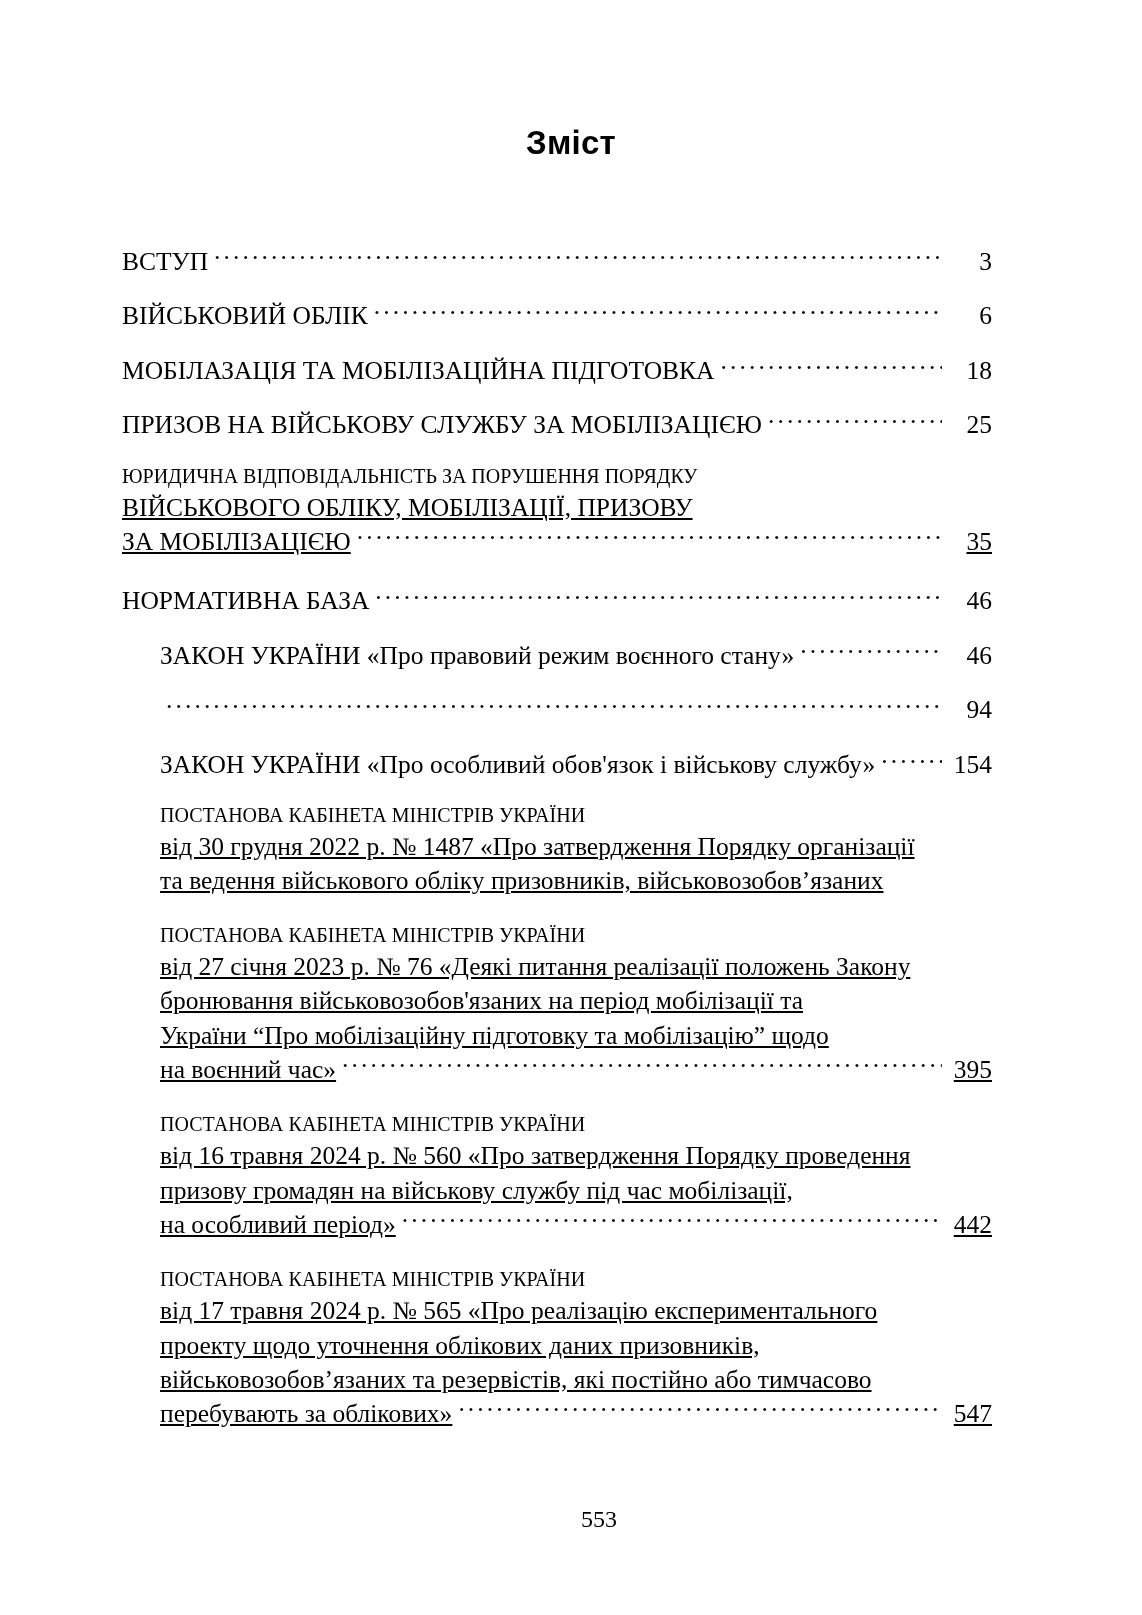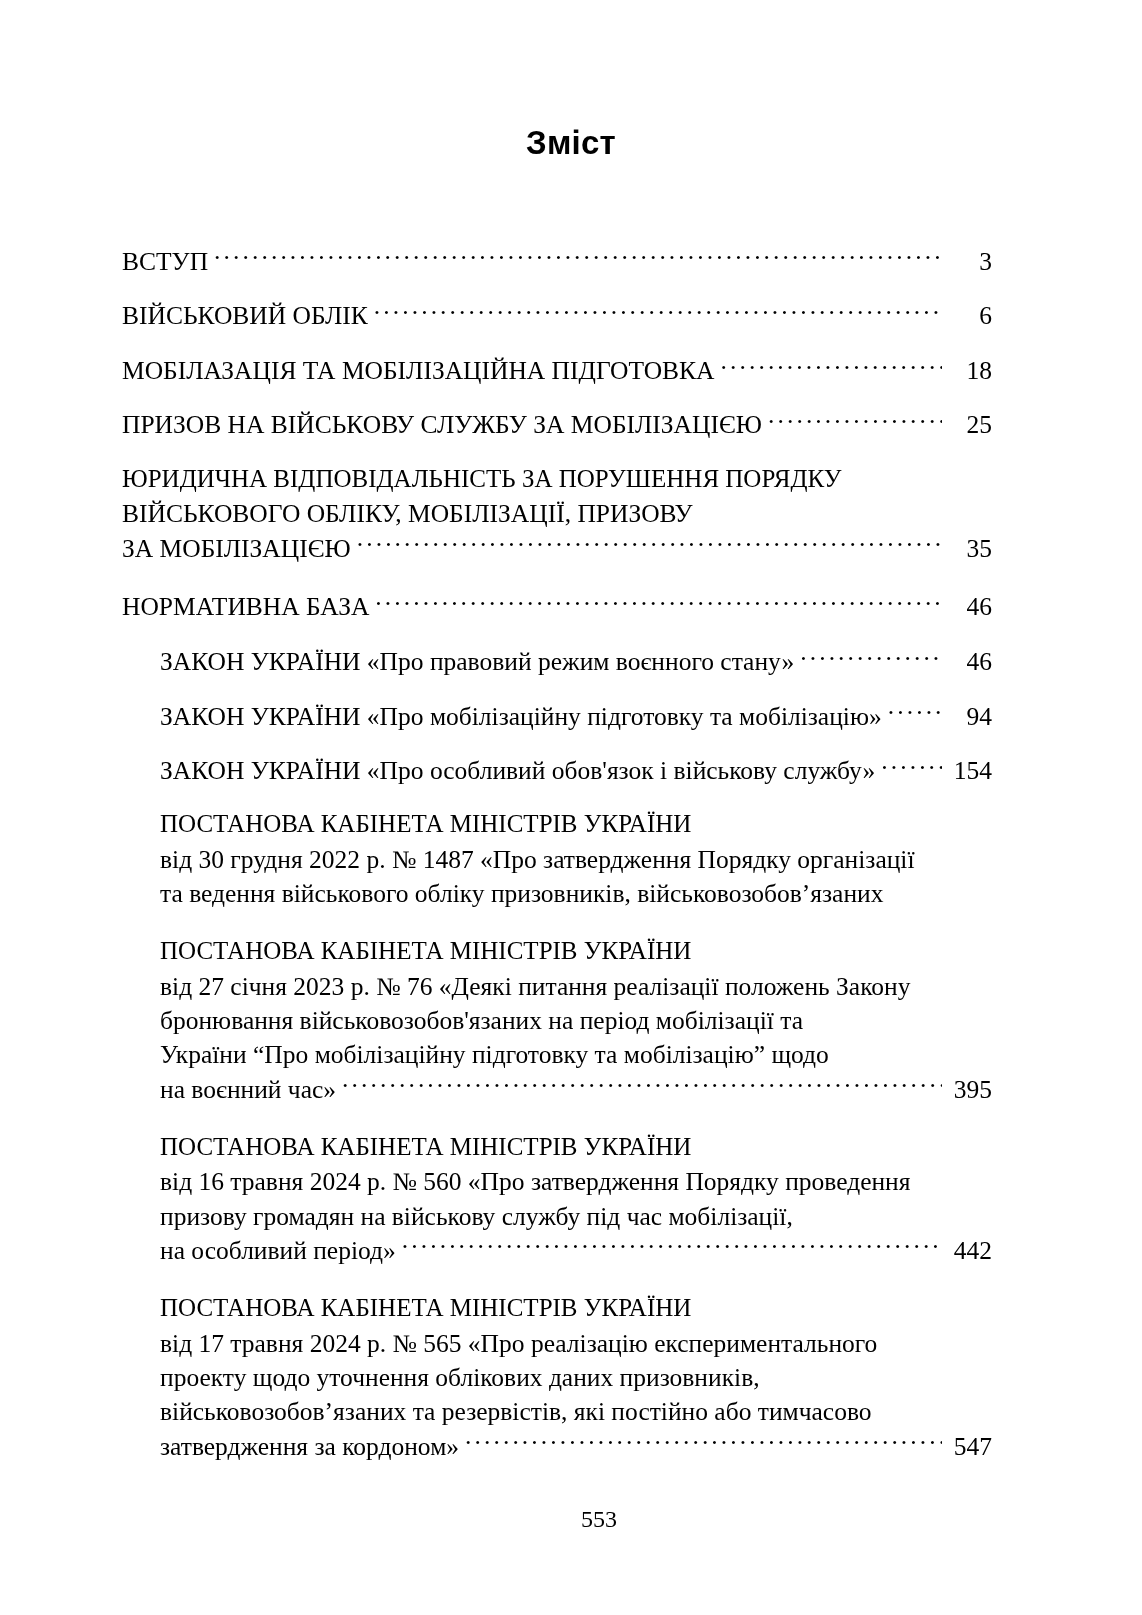--- a/index.html
+++ b/index.html
@@ -96,28 +96,29 @@
 
   
   .line {
     font-size: 25.5px;
     line-height: 1.30;
     white-space: pre-wrap;
   }
 
   
   .block-head {
-    font-size: 25px;
+    font-size: 20px;
     line-height: 1.30;
     margin-bottom: 2px;
   }
 
   .tight .line,
   .tight .row {
     line-height: 1.34;
+    text-decoration: underline;
   }
 
   
   .folio {
     position: absolute;
     top: 1506px;
     left: 0;
     width: 1142px;
     text-align: center;
     font-size: 24px;
@@ -178,21 +179,20 @@
       </div>
       <div class="toc-entry level-2">
         <div class="row">
           <span class="label">ЗАКОН УКРАЇНИ «Про правовий режим воєнного стану»</span>
           <span class="leader"></span>
           <span class="pagenum">46</span>
         </div>
       </div>
       <div class="toc-entry level-2">
         <div class="row">
-          <span class="label">ЗАКОН УКРАЇНИ «Про мобілізаційну підготовку та мобілізацію»</span>
           <span class="leader"></span>
           <span class="pagenum">94</span>
         </div>
       </div>
       <div class="toc-entry level-2">
         <div class="row">
           <span class="label">ЗАКОН УКРАЇНИ «Про особливий обов'язок і військову службу»</span>
           <span class="leader"></span>
           <span class="pagenum">154</span>
         </div>
@@ -222,21 +222,21 @@
           <span class="leader"></span>
           <span class="pagenum">442</span>
         </div>
       </div>
       <div class="toc-entry level-2 block tight">
         <div class="block-head">ПОСТАНОВА КАБІНЕТА МІНІСТРІВ УКРАЇНИ</div>
         <div class="line">від 17 травня 2024 р. № 565 «Про реалізацію експериментального</div>
         <div class="line">проекту щодо уточнення облікових даних призовників,</div>
         <div class="line">військовозобов’язаних та резервістів, які постійно або тимчасово</div>
         <div class="row">
-          <span class="label">затвердження за кордоном»</span>
+          <span class="label">перебувають за облікових»</span>
           <span class="leader"></span>
           <span class="pagenum">547</span>
         </div>
       </div>
     </div>
 
   <div class="folio">553</div>
 
 </div>
 

